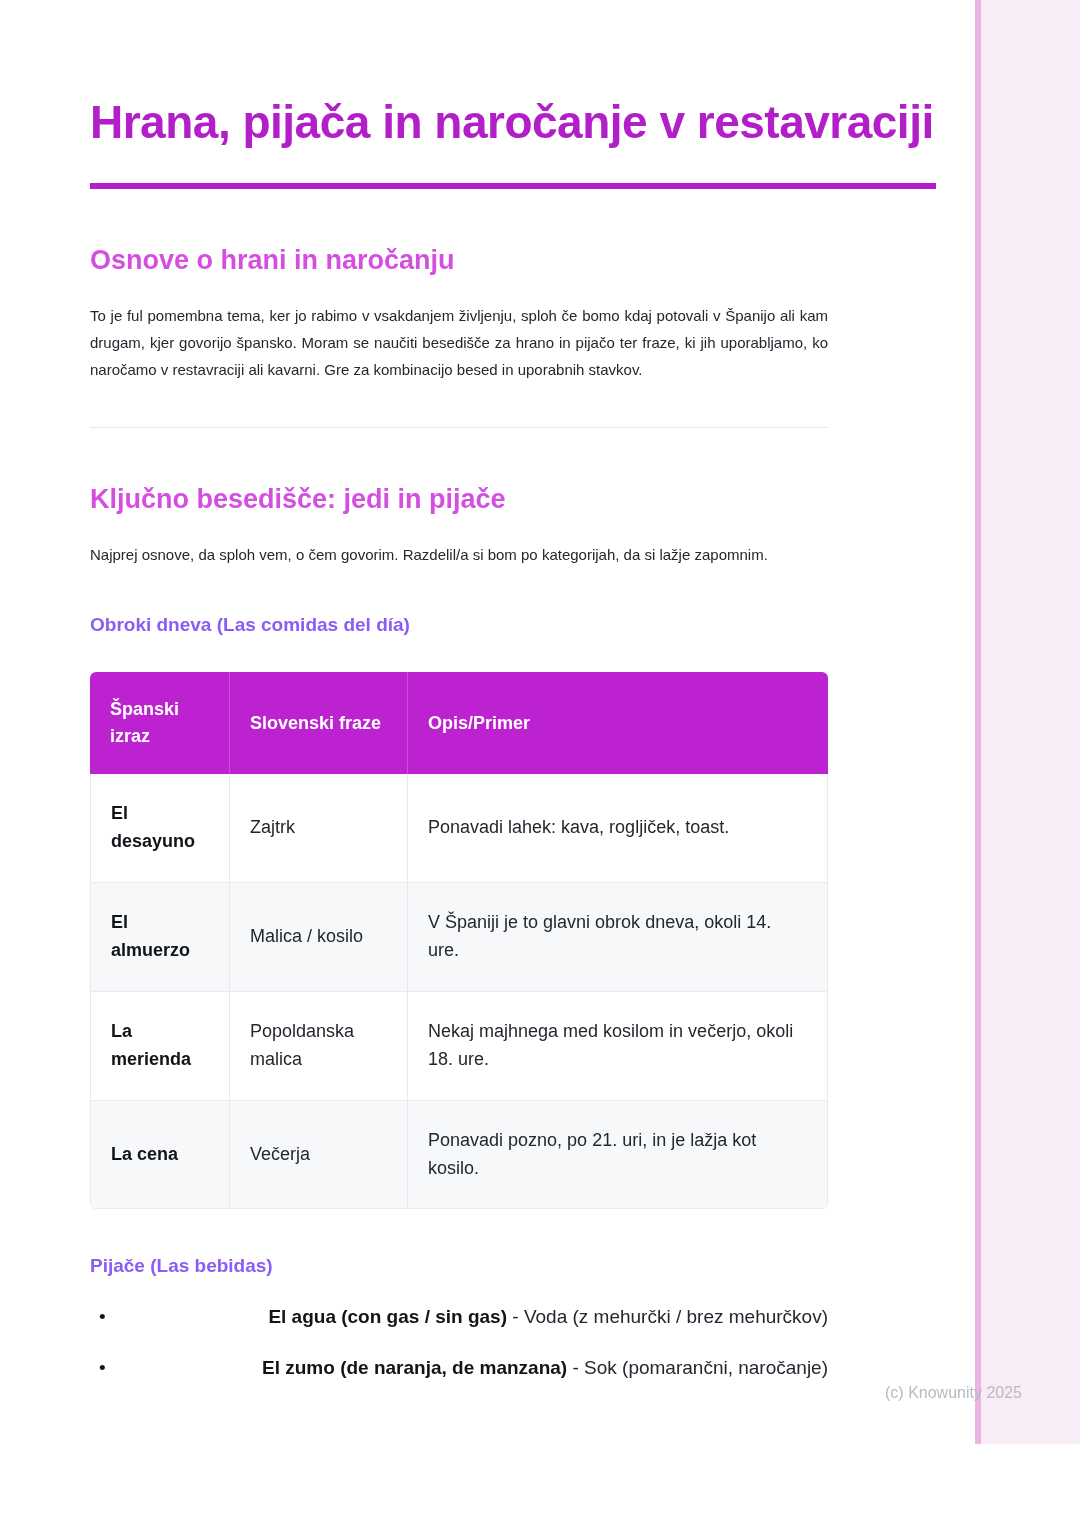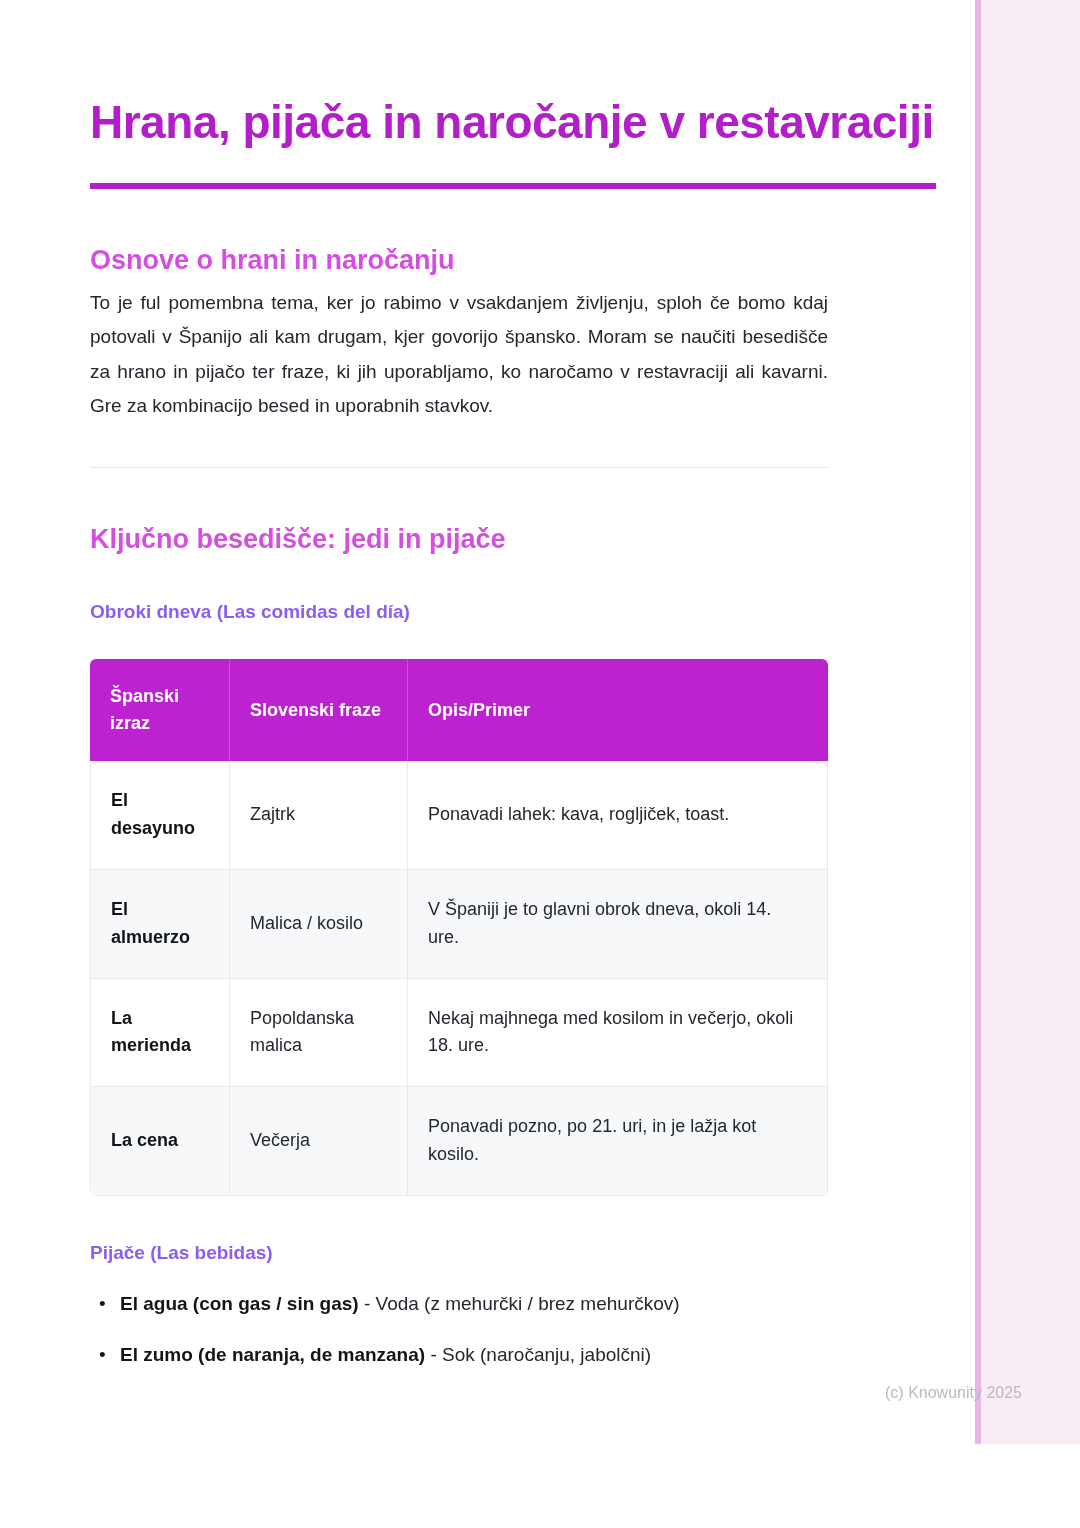--- a/index.html
+++ b/index.html
@@ -52,22 +52,22 @@
     background:var(--rule,#b21fc9);
   }
   h2.section-heading{
     margin-top:56px;
     font-size:27px;
     font-weight:700;
     color:var(--section,#d44fe0);
   }
   p.body-paragraph{
     width:738px;
-    margin-top:10px;
-    font-size:19px;
+    margin-top:26px;
+    font-size:15px;
     line-height:1.8;
   }
   p.justified{ text-align:justify; }
   .section-divider{
     width:738px;
     border:none;
     border-top:1px solid #e5e7eb;
     margin:44px 0 0;
   }
   h3.subheading{
@@ -112,20 +112,21 @@
     margin-top:26px;
     list-style:none;
     width:738px;
   }
   ul.drinks-list li{
     position:relative;
     padding-left:30px;
     margin-bottom:22px;
     font-size:19px;
     line-height:1.5;
+    text-align:right;
   }
   ul.drinks-list li::before{
     content:"•";
     position:absolute;
     left:9px;
     top:0;
     color:#111418;
   }
   .item-term{font-weight:700;color:#111418;}
   .footer-credit{
@@ -148,20 +149,21 @@
 
     <h1 class="page-title">Hrana, pijača in naročanje v restavraciji</h1>
     <div class="title-rule"></div>
 
     <h2 class="section-heading">Osnove o hrani in naročanju</h2>
     <p class="body-paragraph justified">To je ful pomembna tema, ker jo rabimo v vsakdanjem življenju, sploh če bomo kdaj potovali v Španijo ali kam drugam, kjer govorijo špansko. Moram se naučiti besedišče za hrano in pijačo ter fraze, ki jih uporabljamo, ko naročamo v restavraciji ali kavarni. Gre za kombinacijo besed in uporabnih stavkov.</p>
 
     <hr class="section-divider">
 
     <h2 class="section-heading">Ključno besedišče: jedi in pijače</h2>
+    <p class="body-paragraph">Najprej osnove, da sploh vem, o čem govorim. Razdelil/a si bom po kategorijah, da si lažje zapomnim.</p>
 
     <h3 class="subheading">Obroki dneva (Las comidas del día)</h3>
 
     <table class="vocab-table">
       <colgroup>
         <col style="width:140px">
         <col style="width:178px">
         <col style="width:420px">
       </colgroup>
       <thead>
@@ -195,21 +197,21 @@
       </tbody>
     </table>
 
     <h3 class="subheading">Pijače (Las bebidas)</h3>
 
     <ul class="drinks-list">
       <li>
         <span class="item-term">El agua (con gas / sin gas)</span><span class="item-rest"> - Voda (z mehurčki / brez mehurčkov)</span>
       </li>
       <li>
-        <span class="item-term">El zumo (de naranja, de manzana)</span><span class="item-rest"> - Sok (naročanju, jabolčni)</span>
+        <span class="item-term">El zumo (de naranja, de manzana)</span><span class="item-rest"> - Sok (pomarančni, naročanje)</span>
       </li>
     </ul>
 
   </main>
 
   <div class="footer-credit">(c) Knowunity 2025</div>
 
 </div>
 
 </body></html>

